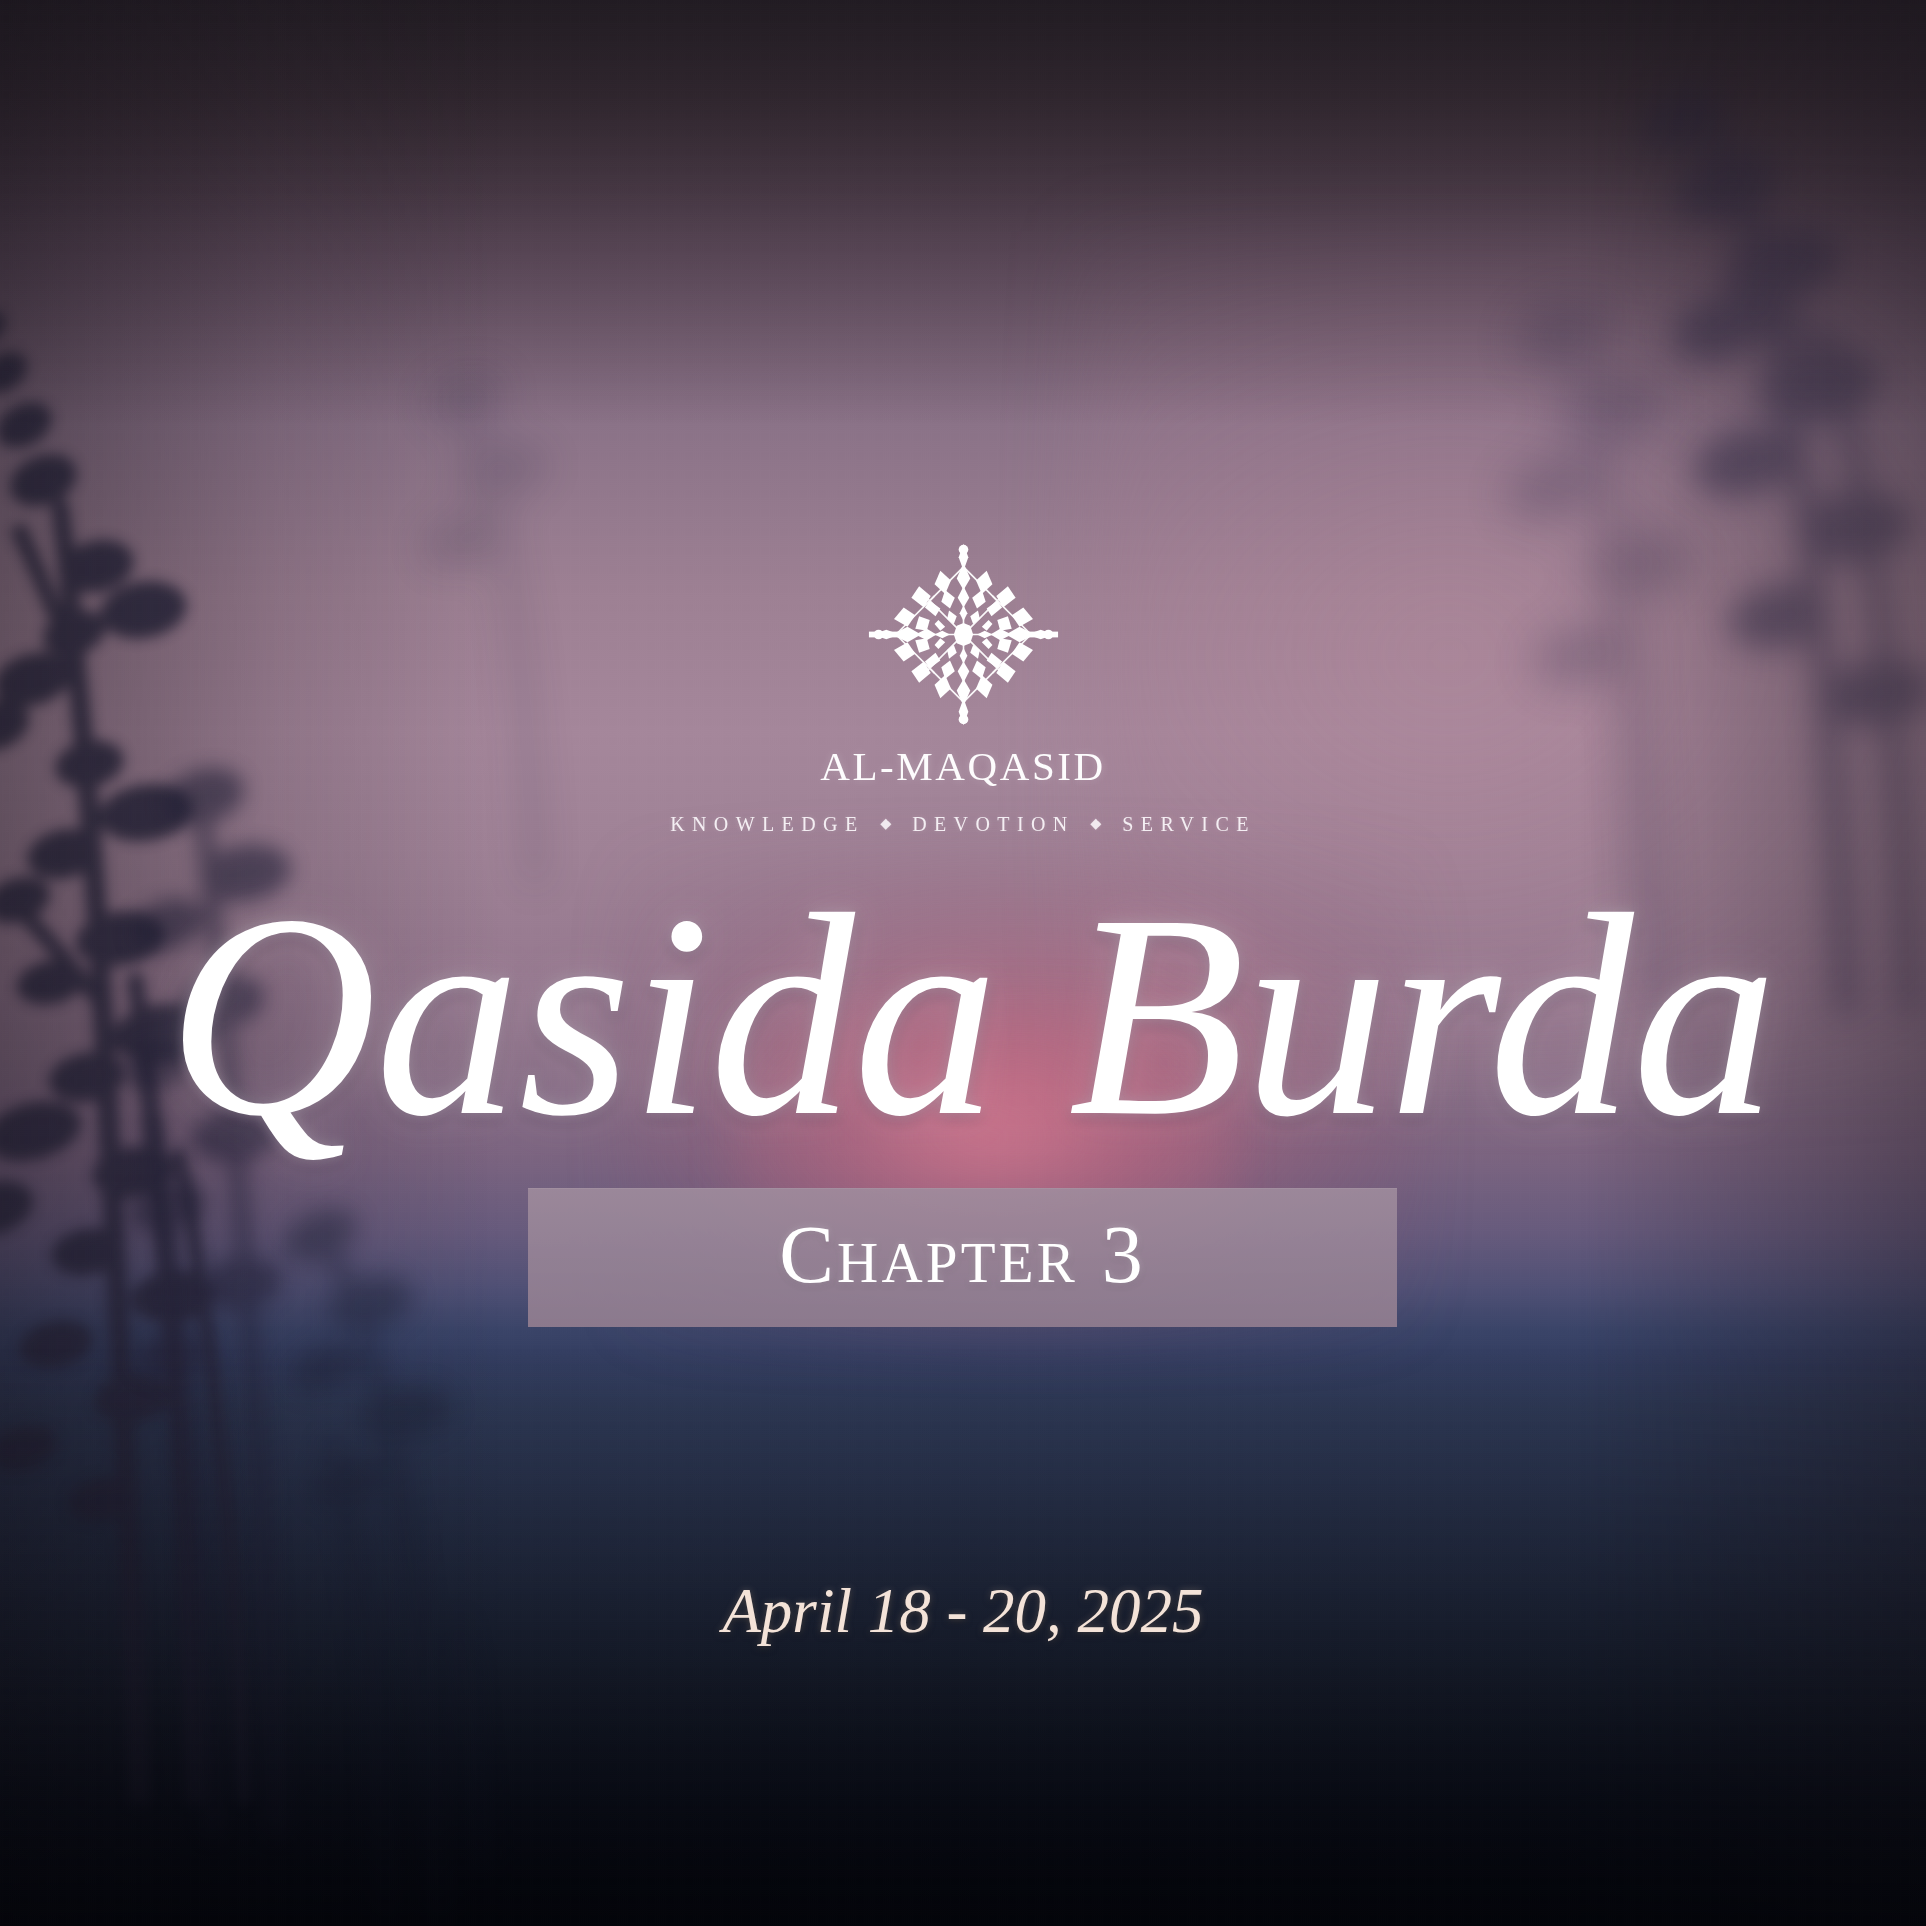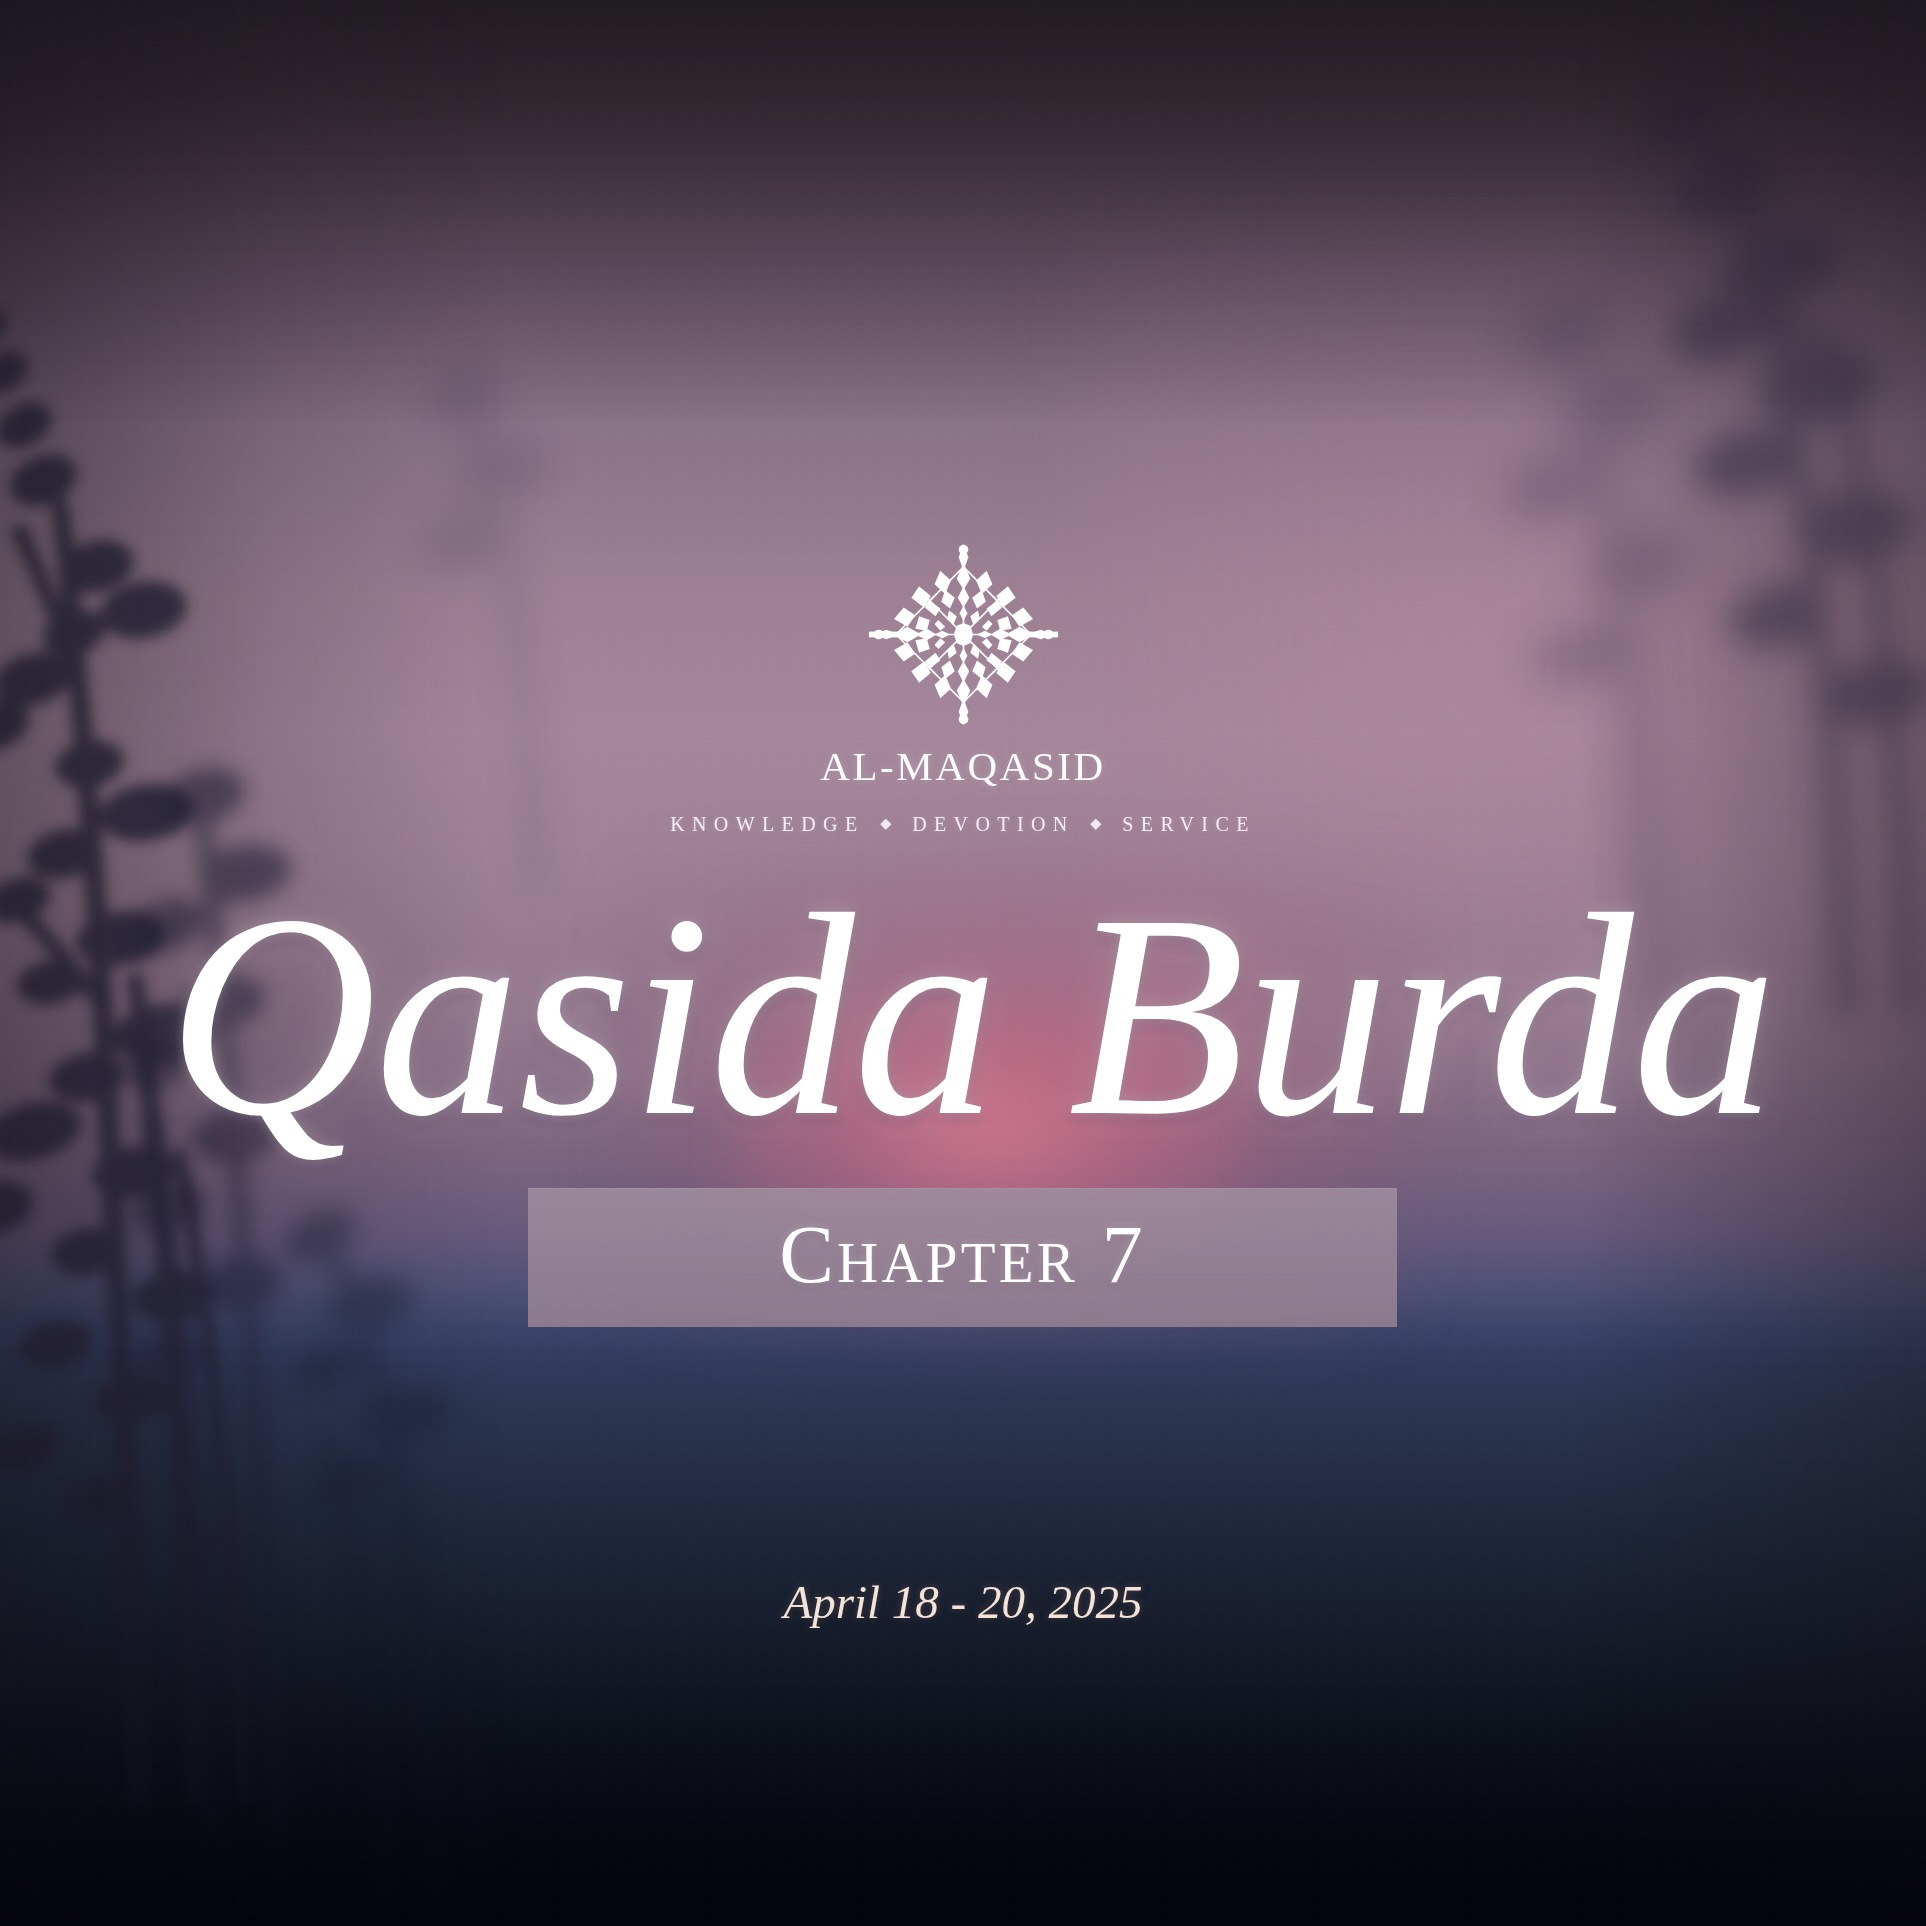--- a/index.html
+++ b/index.html
@@ -224,21 +224,21 @@
   .footer-line1 {
     font-size: 63px;
     line-height: 1.12;
     color: #f6f3f6;
     letter-spacing: 0px;
     white-space: nowrap;
     text-shadow: 0 0 7.7px rgba(230,220,235,0.30), 0 1.9px 7.7px rgba(0,0,0,0.55);
   }
   .footer-line2 {
     margin-top: 3.9px;
-    font-size: 47px;
+    font-size: 63px;
     line-height: 1.12;
     color: #f4e3d8;
     letter-spacing: 0px;
     white-space: nowrap;
     text-shadow: 0 0 7.7px rgba(240,215,200,0.28), 0 1.9px 7.7px rgba(0,0,0,0.55);
   }
 
   
   .grain {
     position: absolute;
@@ -479,21 +479,21 @@
       <span class="sep">◆</span>
       <span>DEVOTION</span>
       <span class="sep">◆</span>
       <span>SERVICE</span>
     </div>
   </div>
 
   <div class="main-title">Qasida Burda</div>
 
   <div class="chapter-band">
-    <div class="chapter-label">Chapter 7</div>
+    <div class="chapter-label">Chapter 3</div>
   </div>
 
   <div class="footer">
     <div class="footer-line2">April 18 - 20, 2025</div>
   </div>
 
 </div>
 
 
 </body></html>

